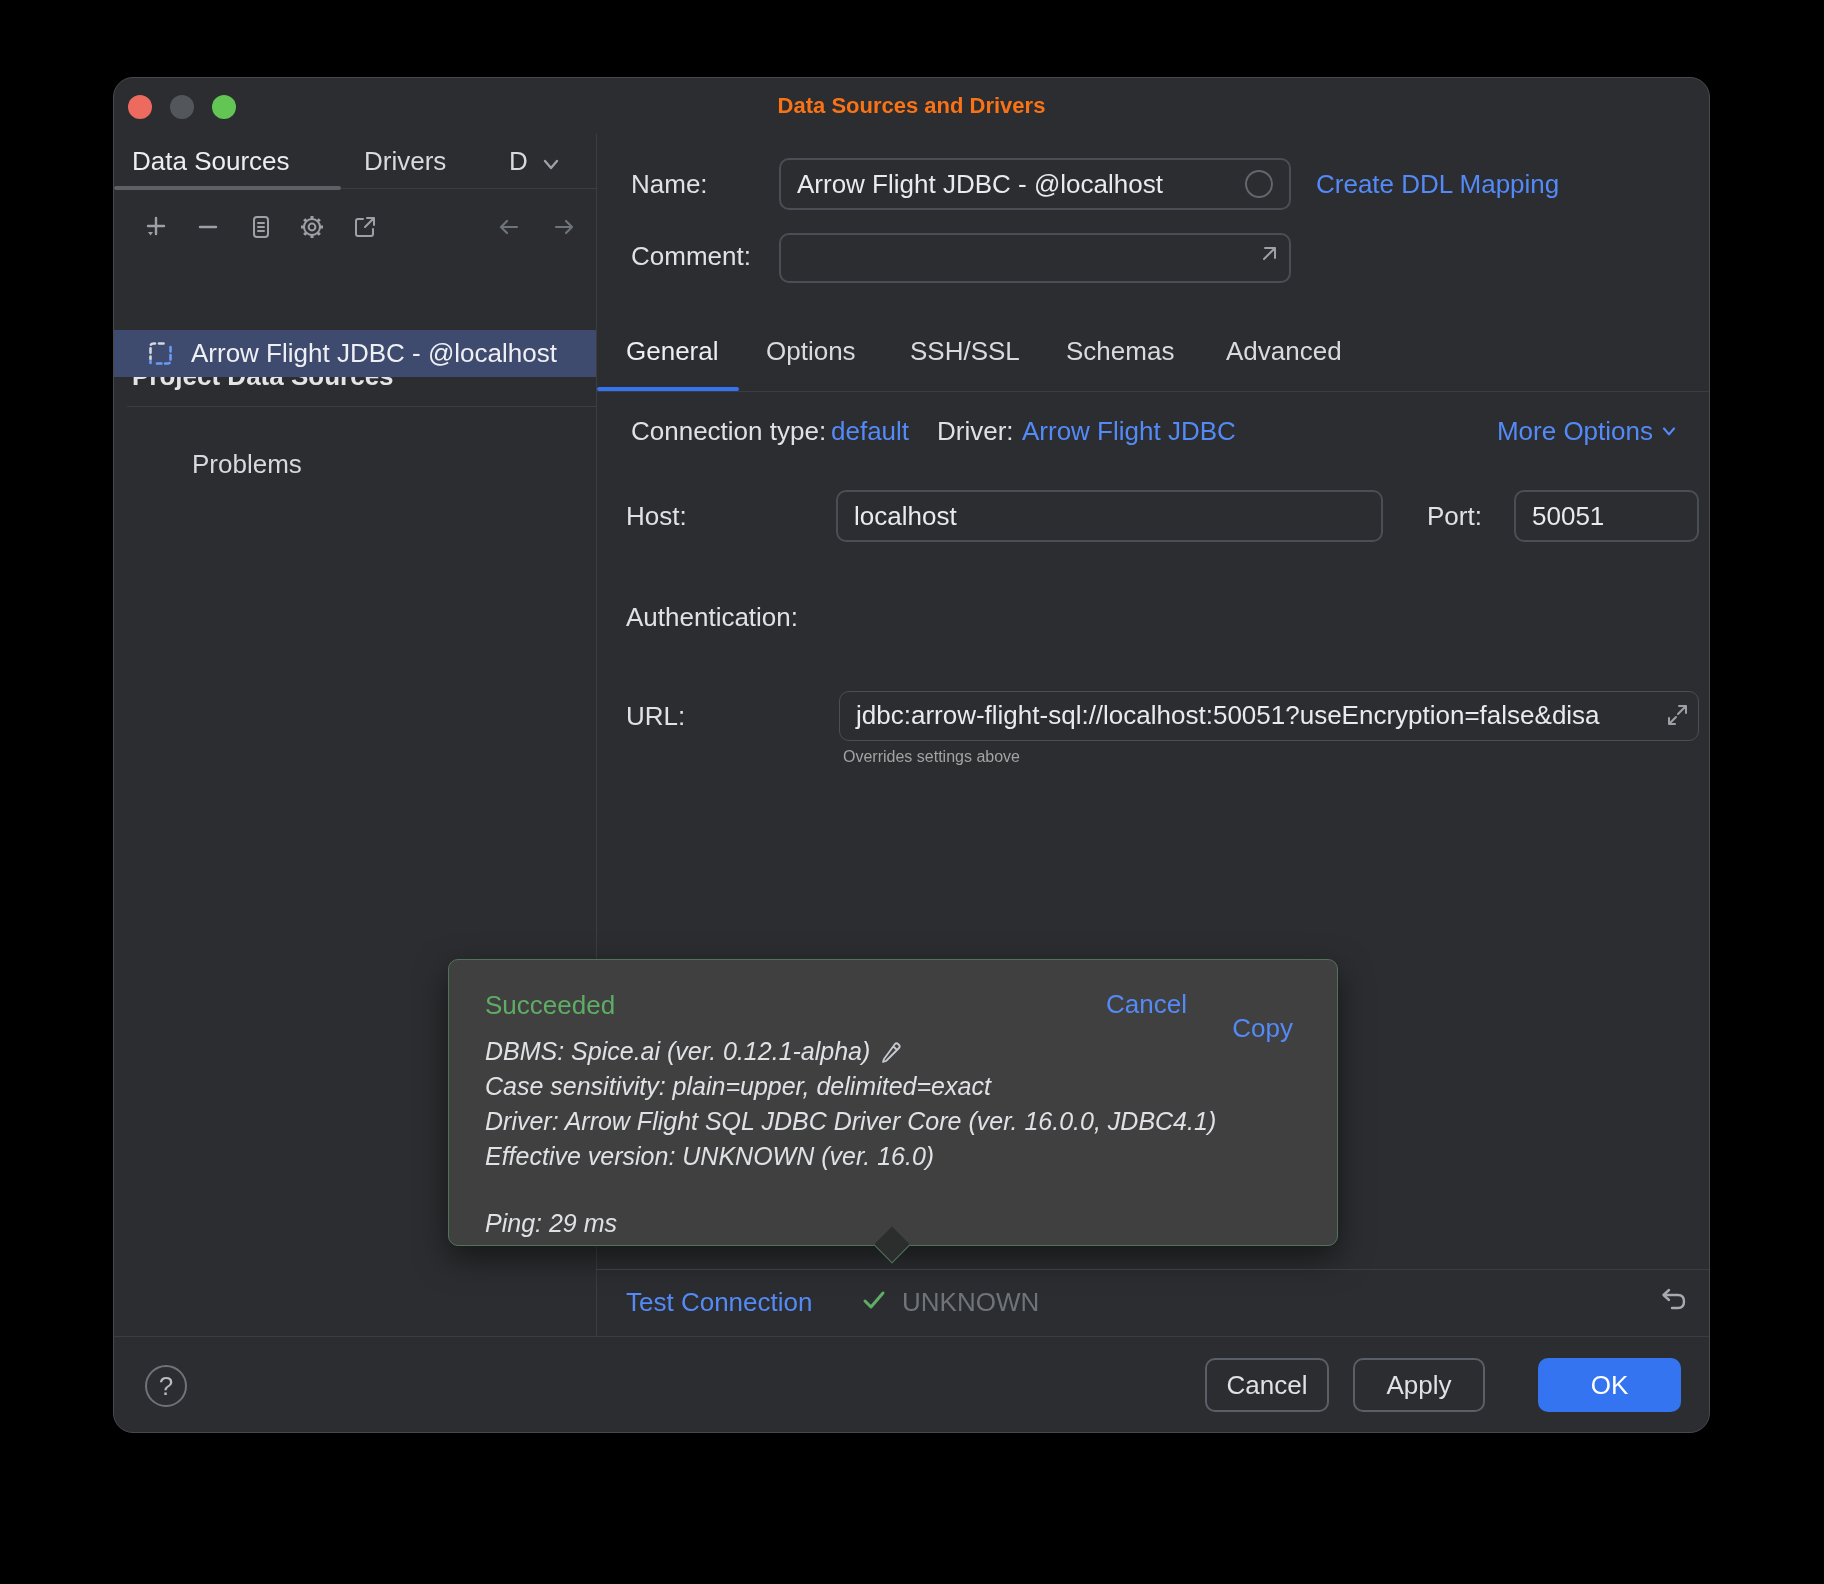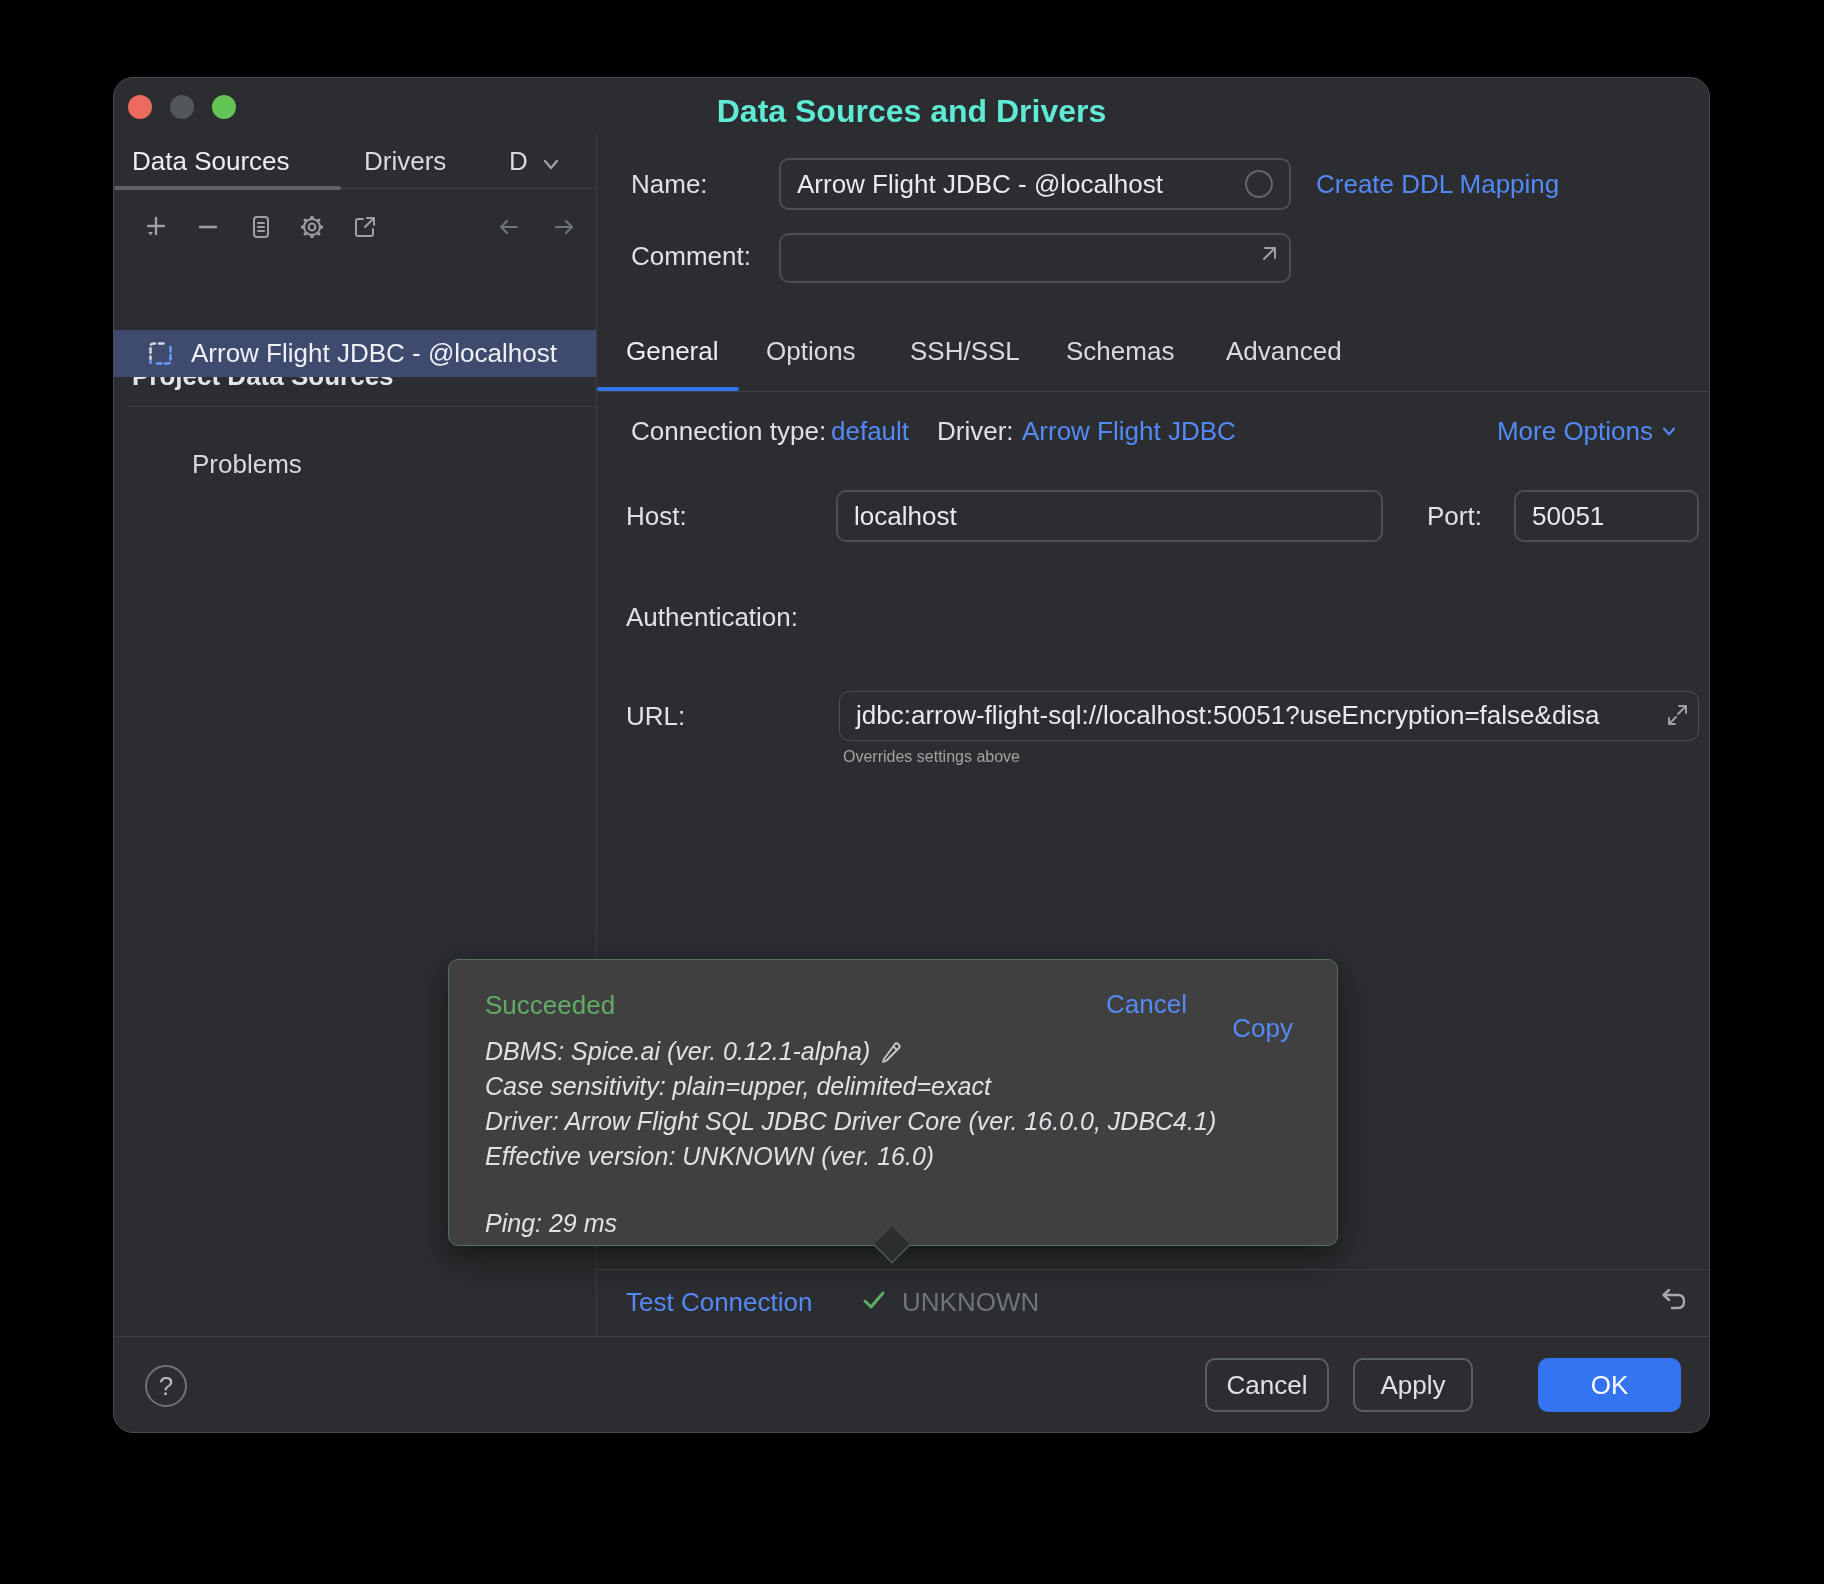--- a/index.html
+++ b/index.html
@@ -9,21 +9,21 @@
     -webkit-font-smoothing:antialiased;color:#dfe1e5;
   }
   .abs{position:absolute;}
   .window{
     position:absolute;left:113px;top:77px;width:1597px;height:1356px;
     background:#2b2d30;border:1px solid #47494e;border-radius:20px;
     box-shadow:0 30px 80px rgba(0,0,0,.65);box-sizing:border-box;overflow:hidden;
   }
   .dot{position:absolute;top:17px;width:24px;height:24px;border-radius:50%;}
   .win-title{position:absolute;left:0;right:0;top:15px;text-align:center;
-    font-size:32px;font-weight:bold;color:#5eead4;}
+    font-size:22px;font-weight:bold;color:#f97316;}
   
   .side-tabstrip{position:absolute;left:0;top:56px;width:482px;height:55px;
     border-bottom:1px solid #3b3d40;box-sizing:border-box;}
   .side-tab{position:absolute;top:0;height:55px;line-height:55px;font-size:26px;font-weight:400;color:#d8dade;}
   .side-tab.active{color:#eceef2;}
   .side-underline{position:absolute;left:0;bottom:-2px;width:227px;height:4px;background:#5d6065;border-radius:2px;}
   .tool-icon{position:absolute;width:26px;height:26px;top:136px;}
   .section-header{position:absolute;left:18px;top:284px;font-size:26px;font-weight:bold;color:#e2e4e8;line-height:28px;}
   .sel-row{position:absolute;left:0;top:252px;width:482px;height:47px;background:#3f4b6e;}
   .sel-row .lbl{position:absolute;left:77px;top:0;line-height:47px;font-size:26px;color:#eef0f4;white-space:nowrap;}
@@ -241,16 +241,16 @@
   <div class="abs" style="left:1540px;top:1204px;">
     <svg width="38" height="38" viewBox="0 0 38 38">
         <path d="M10 13 H24 Q30 13 30 19.5 Q30 26 24 26 H18" fill="none" stroke="#a7aab0" stroke-width="2.4" stroke-linecap="round"></path>
         <path d="M15 8 L9.5 13 L15 18" fill="none" stroke="#a7aab0" stroke-width="2.4" stroke-linecap="round" stroke-linejoin="round"></path>
       </svg>
   </div>
 
   <div class="footer-line"></div>
   <div class="help-circle">?</div>
   <div class="btn" style="left:1091px;width:124px;">Cancel</div>
-  <div class="btn" style="left:1239px;width:120px;">Apply</div>
+  <div class="btn" style="left:1239px;width:132px;">Apply</div>
   <div class="btn primary" style="left:1424px;width:143px;">OK</div>
 
 </div>
 
 </body></html>

